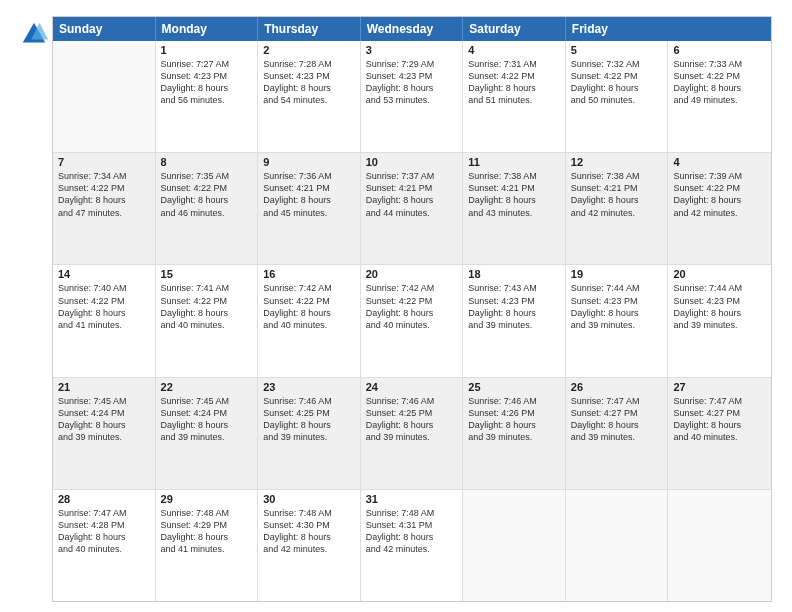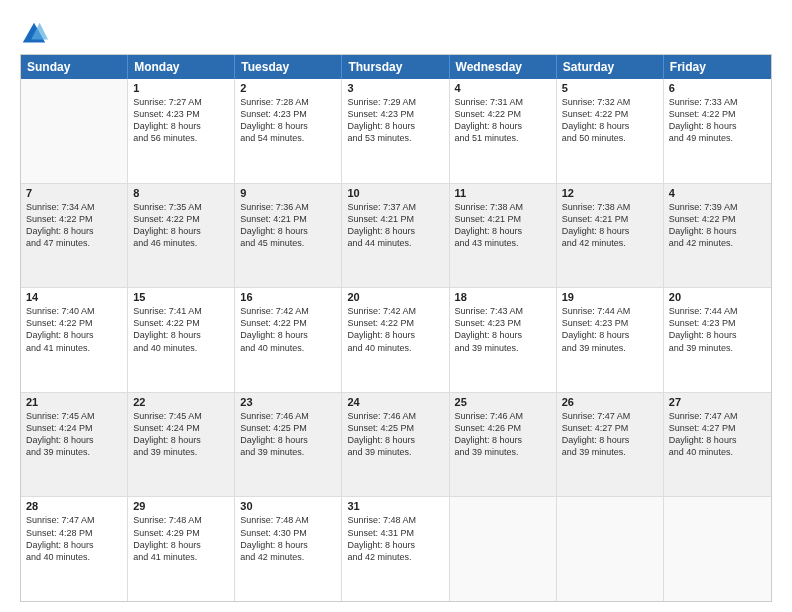--- a/index.html
+++ b/index.html
@@ -8,21 +8,21 @@
       height: 612px;
       font-family: Arial, sans-serif;
       background: #fff;
       overflow: hidden;
     }
     .page {
       width: 792px;
       height: 612px;
       padding: 16px 20px 10px 20px;
       display: flex;
-      flex-direction: column;
+      flex-direction: row;
     }
     .header {
       display: flex;
       align-items: flex-start;
       justify-content: space-between;
       margin-bottom: 6px;
     }
     .logo {
       display: flex;
       align-items: center;
@@ -134,21 +134,20 @@
     <div class="title-block">
       <div class="main-title"></div>
       <div class="sub-title"></div>
     </div>
   </div>
 
   <div class="calendar">
     <div class="cal-header" id="cal-header">
         <div class="cal-header-cell">Sunday</div>
         <div class="cal-header-cell">Monday</div>
-        <div class="cal-header-cell">Tuesday</div>
         <div class="cal-header-cell">Thursday</div>
         <div class="cal-header-cell">Wednesday</div>
         <div class="cal-header-cell">Saturday</div>
         <div class="cal-header-cell">Friday</div>
       </div>
     <div class="cal-body" id="cal-body">
         <div class="cal-row">
           <div class="cal-cell empty"></div>
           <div class="cal-cell">
             <div class="day-num">1</div>

